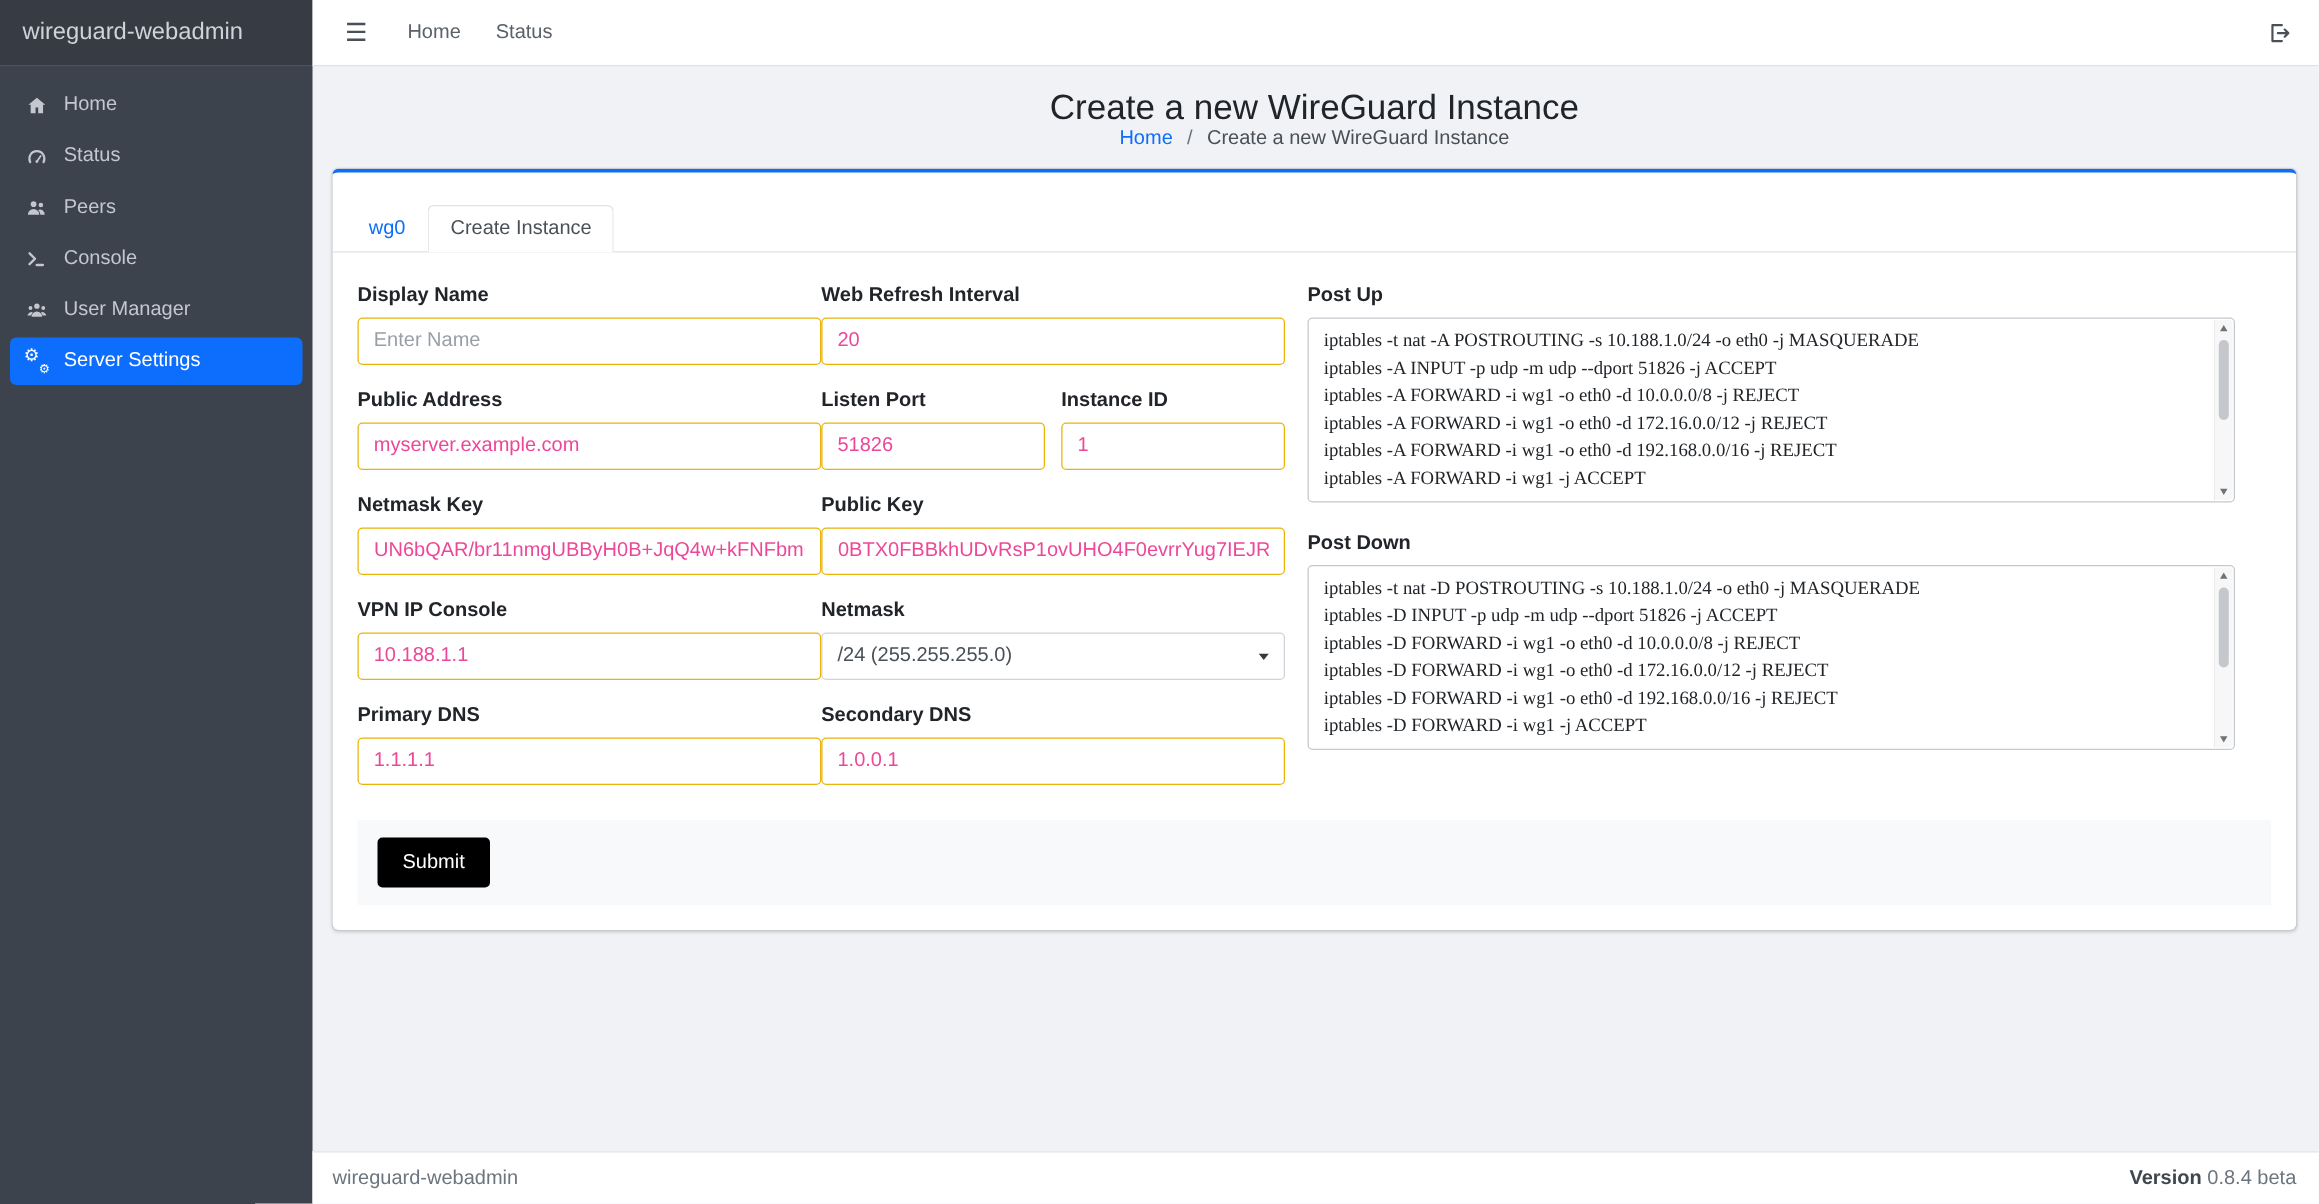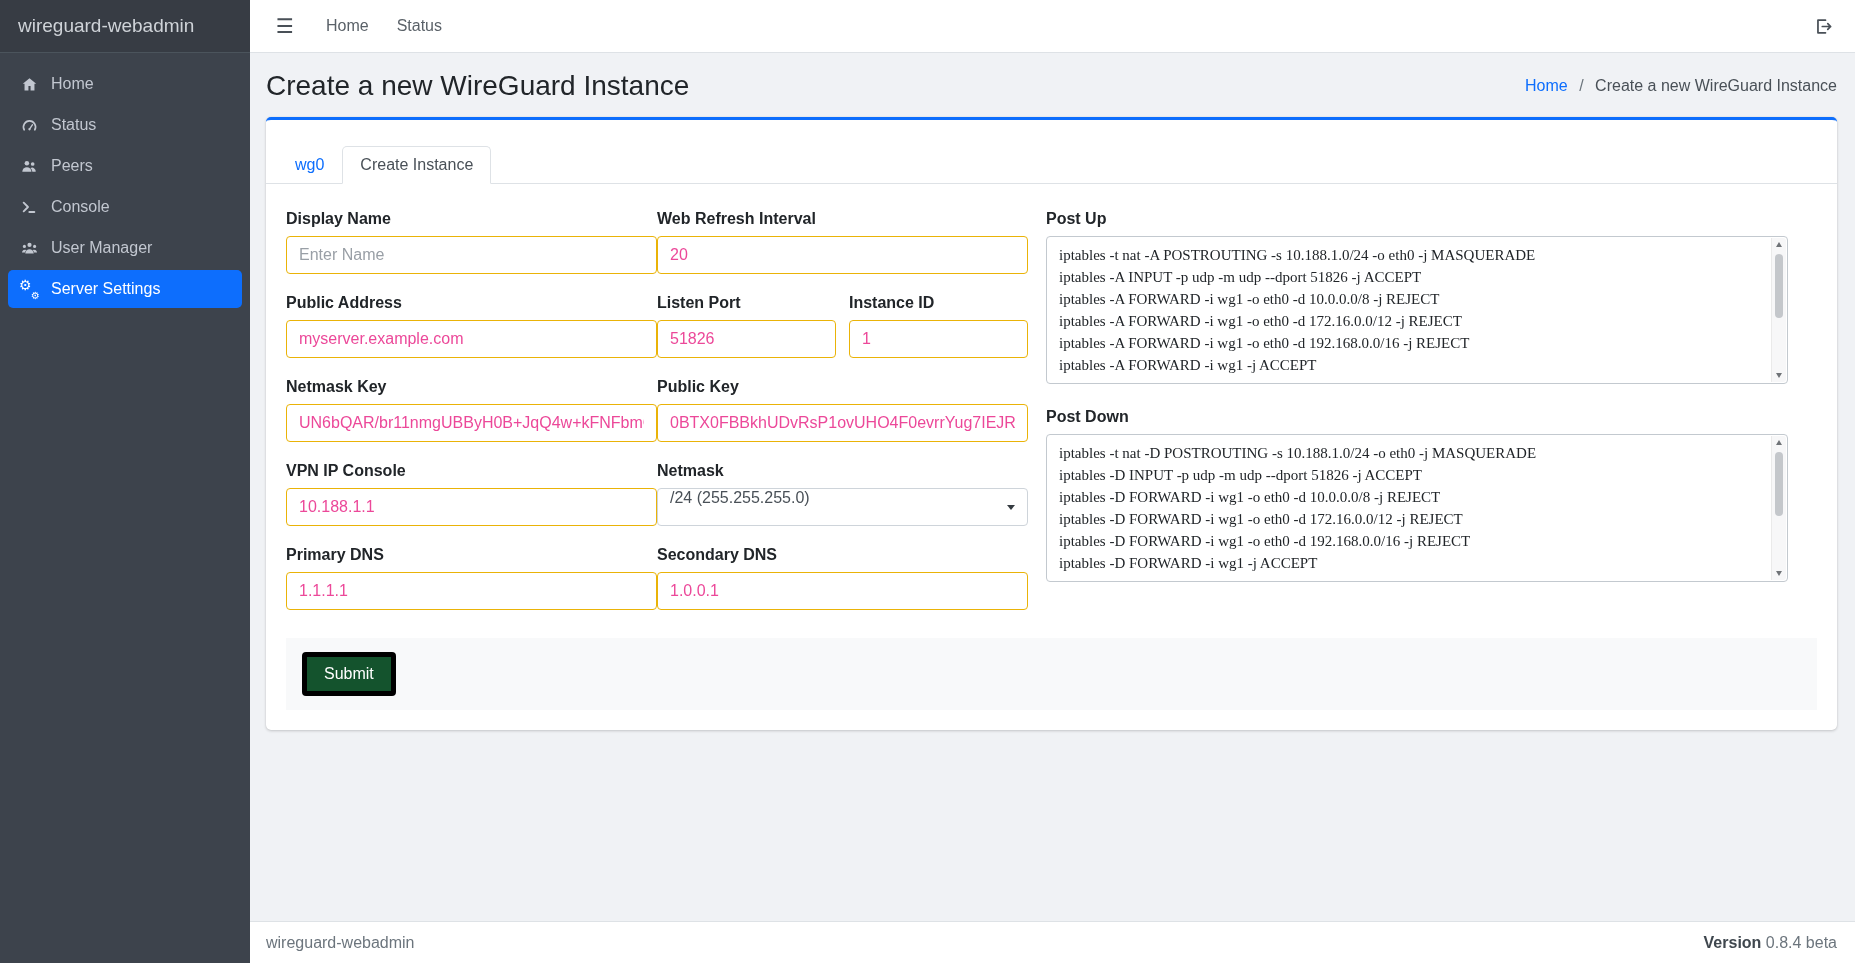--- a/index.html
+++ b/index.html
@@ -28,21 +28,21 @@
   
   .main{flex:1;display:flex;flex-direction:column;min-width:0;}
   .topnav{height:52px;background:#ffffff;border-bottom:1px solid #dee2e6;
           display:flex;align-items:center;padding:0 22px 0 26px;flex-shrink:0;}
   .hamburger{font-size:20px;color:#495057;cursor:pointer;margin-right:18px;font-family:"DejaVu Sans",sans-serif;}
   .nav-link{font-size:16px;color:#5a6168;text-decoration:none;padding:0 14px;cursor:pointer;}
   .spacer{flex:1;}
   .signout{color:#495057;cursor:pointer;display:flex;align-items:center;}
 
   .content{flex:1;padding:0 18px 0 16px;overflow:hidden;}
-  .page-header{display:flex;align-items:center;justify-content:space-between;margin:17px 0 15px;}
+  .page-header{display:flex;align-items:center;justify-content:space-between;margin:17px 0 15px;flex-direction:column;}
   .page-header h1{margin:0;font-size:28px;font-weight:500;color:#212529;}
   .breadcrumb{font-size:16px;color:#6c757d;}
   .breadcrumb a{color:#0d6efd;text-decoration:none;cursor:pointer;}
   .breadcrumb .sep{margin:0 7px;color:#6c757d;}
   .breadcrumb .cur{color:#495057;}
 
   
   .card{background:#ffffff;border-radius:5px;border-top:3px solid #0d6efd;
         box-shadow:0 0 1px rgba(0,0,0,.13),0 1px 3px rgba(0,0,0,.18);}
   .card-header{padding:26px 11px 0;border-bottom:1px solid #dee2e6;display:flex;}
@@ -55,41 +55,41 @@
   .grid2{display:grid;grid-template-columns:1fr 1fr;align-items:start;}
   .nested{column-gap:13px;}
   .form-group{margin-bottom:20px;}
   .form-group label{display:block;font-size:16px;font-weight:700;color:#212529;margin-bottom:8px;}
   .form-control{width:100%;height:38px;box-sizing:border-box;padding:7px 12px;
                 font-family:"Liberation Sans",sans-serif;font-size:16px;color:#ec4899;
                 background:#fff;border:1px solid #eab308;border-radius:4px;outline:none;}
   .form-control::placeholder{color:#999fa6;}
 
   .select-box{position:relative;height:38px;box-sizing:border-box;border:1px solid #ced4da;border-radius:4px;
-              background:#fff;display:flex;padding:0 28px 0 12px;
+              background:#fff;display:flex;align-items:center;padding:0 28px 0 12px;
               font-size:16px;color:#495057;cursor:pointer;}
   .caret{position:absolute;right:12px;top:50%;margin-top:-2px;width:0;height:0;
          border-left:4.5px solid transparent;border-right:4.5px solid transparent;border-top:5.5px solid #343a40;}
 
   
   .scrollbox{position:relative;height:146px;background:#fff;border:1px solid #c3c9cf;border-radius:4px;overflow:hidden;}
   .scrollbox textarea{position:absolute;top:0;left:0;width:calc(100% - 16px);height:100%;box-sizing:border-box;
                       border:none;resize:none;outline:none;background:transparent;overflow:hidden;
                       padding:7px 12px;font-family:Liberation Serif, serif;font-size:15px;line-height:22px;
                       color:#212529;white-space:pre;}
   .fakebar{position:absolute;top:1px;right:1px;bottom:1px;width:14px;background:#f7f7f8;border-left:1px solid #eaeaea;
            display:flex;flex-direction:column;align-items:center;justify-content:space-between;
            padding:4px 0;border-radius:0 3px 3px 0;}
   .sb-arrow{width:0;height:0;border-left:3.5px solid transparent;border-right:3.5px solid transparent;cursor:pointer;}
   .sb-arrow.up{border-bottom:5px solid #6f7377;}
   .sb-arrow.down{border-top:5px solid #6f7377;}
   .sb-thumb{position:absolute;top:16px;left:3px;width:8px;height:64px;background:#c4c7cb;border-radius:4px;cursor:pointer;}
 
   .submit-strip{background:#f8f9fa;padding:14px 16px;margin-top:8px;}
-  .btn-primary{background:#14532d;color:#fff;border:5px solid #000000;border-radius:4px;
+  .btn-primary{background:#000000;color:#fff;border:3px solid #000000;border-radius:4px;
                font-family:"Liberation Sans",sans-serif;font-size:16px;padding:8px 17px;cursor:pointer;}
 
   
   .page-footer{height:41px;flex-shrink:0;background:#ffffff;border-top:1px solid #dee2e6;
                display:flex;align-items:center;justify-content:space-between;
                padding:0 18px 0 16px;font-size:16px;color:#6c757d;}
   .page-footer .version{color:#6c757d;}
   .page-footer .version strong{color:#3f474e;font-weight:700;}
 </style>
 </head>

